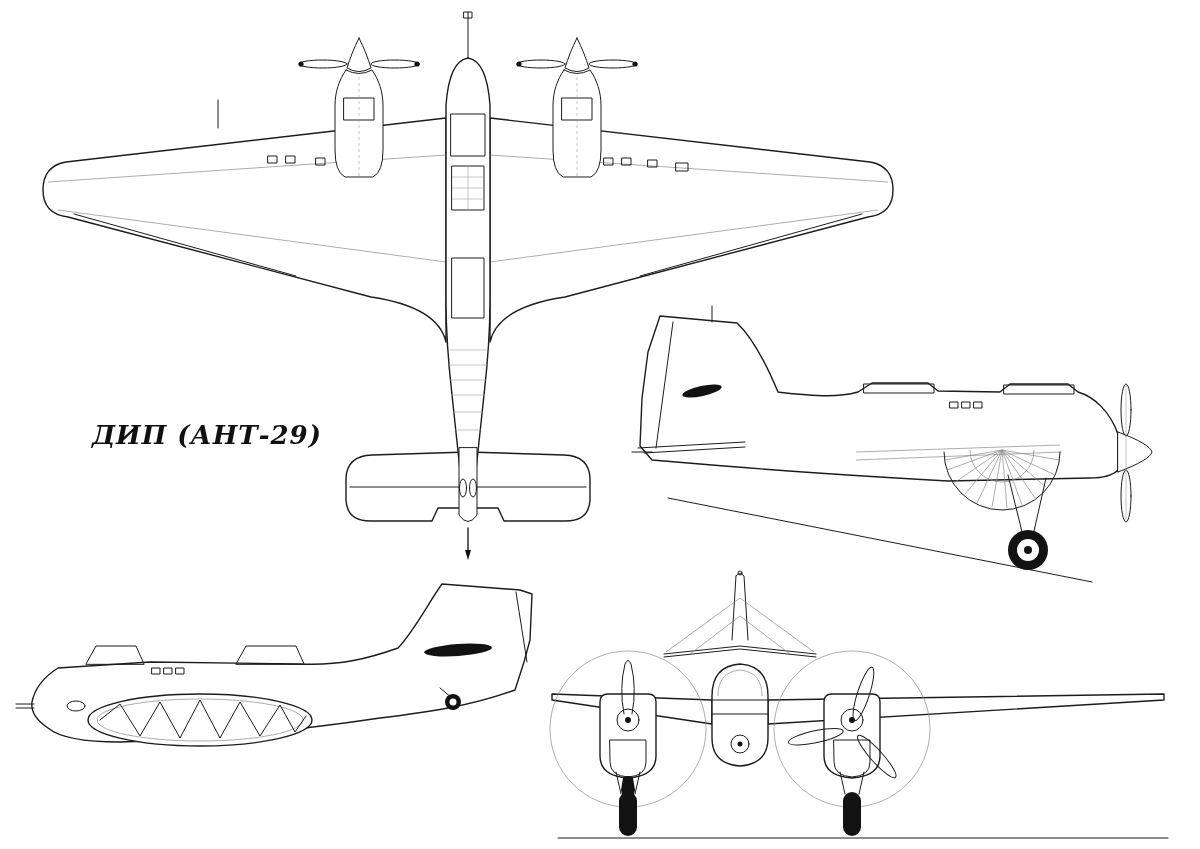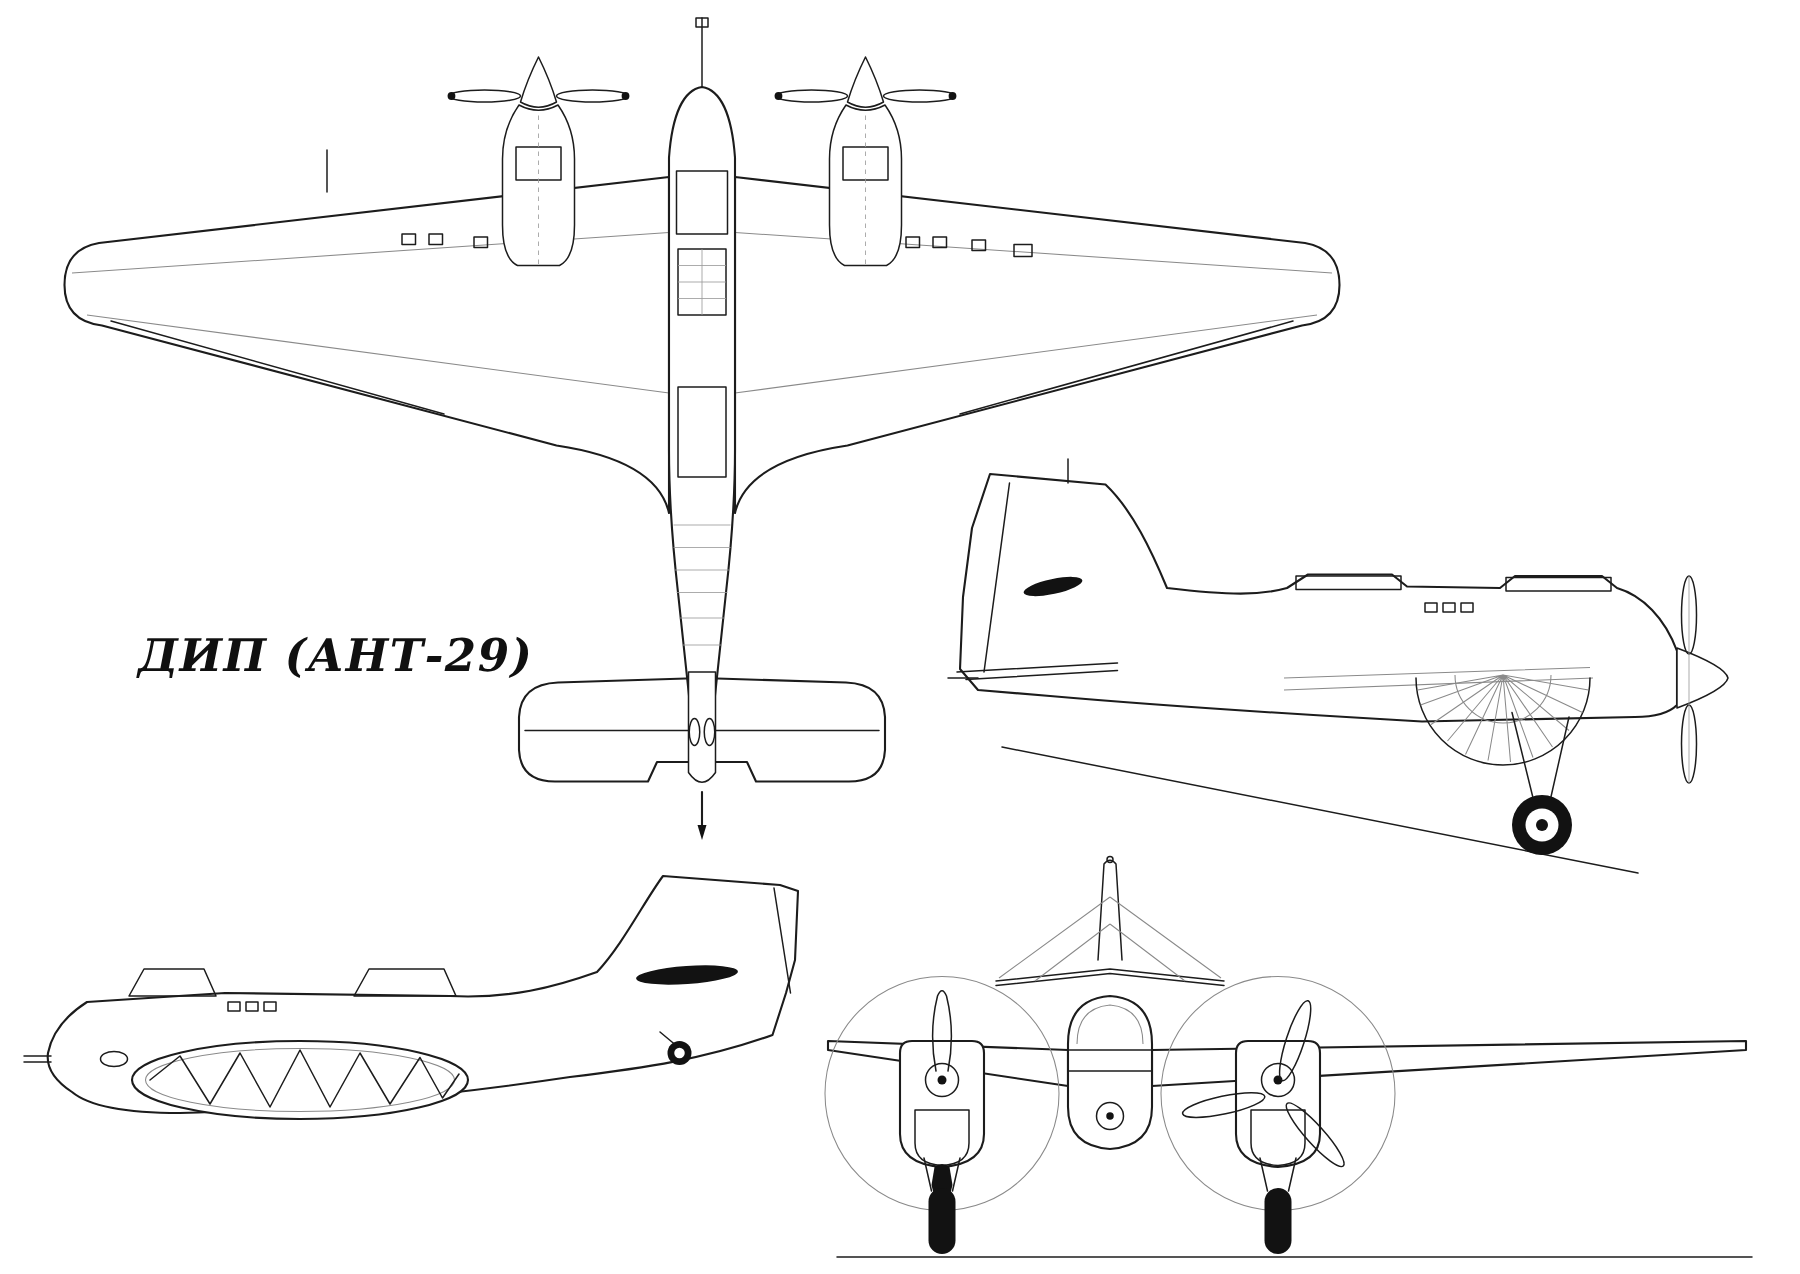--- a/index.html
+++ b/index.html
@@ -1,20 +1,20 @@
 <!DOCTYPE html>
 <html><head>
 <meta charset="utf-8">
 <style>
   html,body{margin:0;padding:0;background:#ffffff;}
   .stage{position:relative;width:1200px;height:849px;background:#ffffff;overflow:hidden;
          font-family:"DejaVu Sans",sans-serif;}
   .stage svg{position:absolute;left:0;top:0;}
   .title{position:absolute;left:92px;top:420px;font-family:"DejaVu Serif",serif;
-         font-style:italic;font-weight:bold;font-size:30px;color:#101010;letter-spacing:1px;
+         font-style:italic;font-weight:bold;font-size:26px;color:#101010;letter-spacing:1px;
          white-space:nowrap;}
   .ink{stroke:#1c1c1c;fill:none;stroke-width:1;stroke-linejoin:round;stroke-linecap:round;}
   .ink2{stroke:#1c1c1c;fill:none;stroke-width:1.4;stroke-linejoin:round;stroke-linecap:round;}
   .lt{stroke:#8a8a8a;fill:none;stroke-width:0.7;}
   .vlt{stroke:#9a9a9a;fill:none;stroke-width:0.55;}
   .blk{fill:#121212;stroke:none;}
   .wht{fill:#ffffff;}
 </style>
 </head>
 <body>

